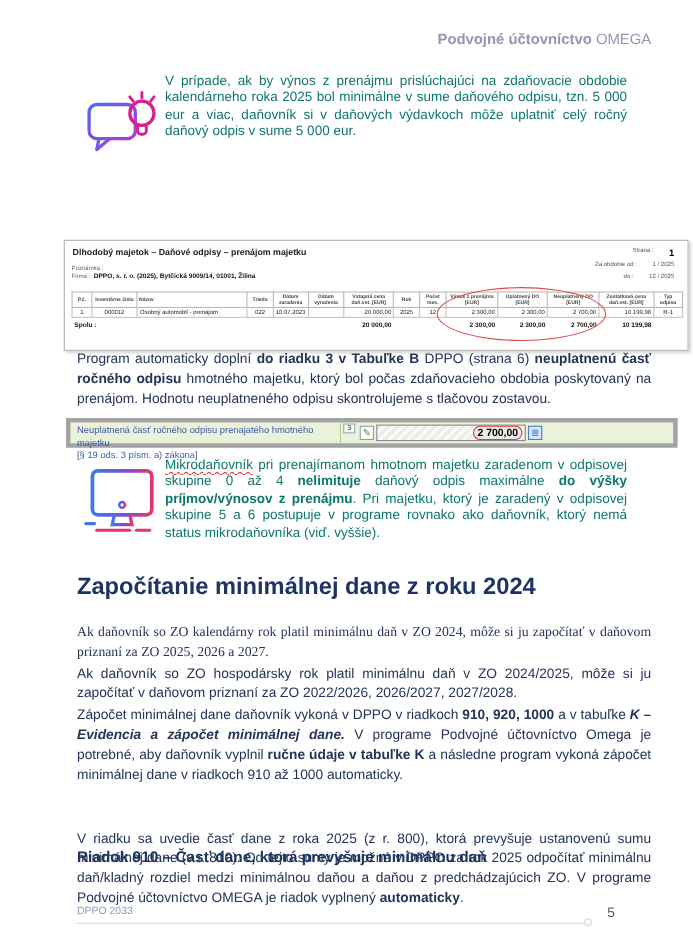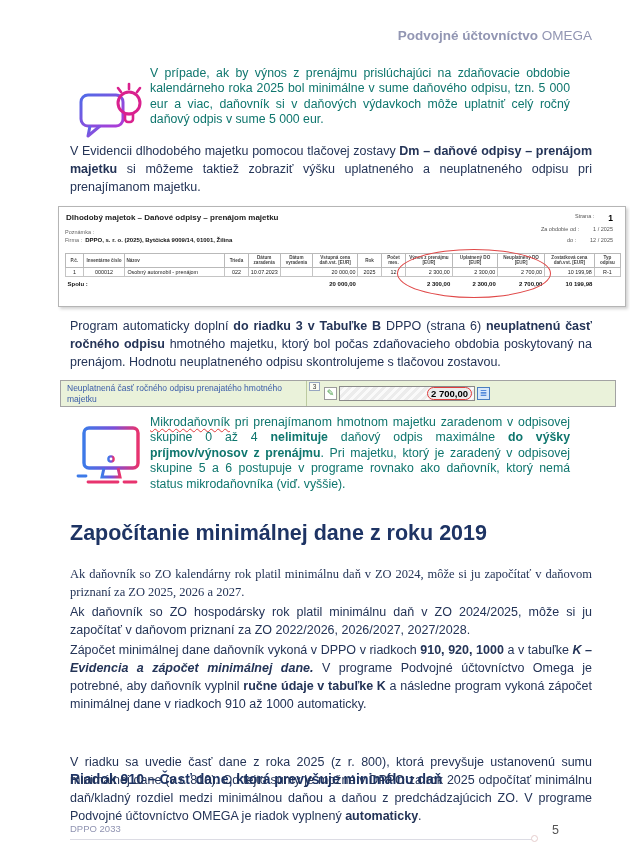--- a/index.html
+++ b/index.html
@@ -17,21 +17,21 @@
   
   .body-text{font-size:12.5px;line-height:1.44;color:#243457;text-align:justify;}
   .note-text{font-size:12.3px;line-height:1.26;color:#0f766e;text-align:justify;}
   .seg-b{font-weight:700;}
   .seg-i{font-style:italic;}
   .seg-wavy{text-decoration:underline wavy #e03c3c;text-decoration-thickness:1px;text-underline-offset:2px;}
   .h1{font-size:21.5px;font-weight:700;color:#1e3464;}
   .h2{font-size:14px;font-weight:700;color:#1e3464;margin-top:42px;}
 
   
-  .report-box{left:58px;top:206px;width:568px;height:101px;background:#fff;
+  .report-box{left:58px;top:218px;width:568px;height:101px;background:#fff;
               border:1px solid #b5b5b5;box-shadow:2px 2px 3px rgba(0,0,0,.18);}
   .rb-title{left:7px;top:6px;font-size:8px;font-weight:700;color:#222;}
   .rb-meta{left:6px;top:21px;font-size:5.5px;color:#444;line-height:1.5;}
   .rb-meta .lbl{color:#666;}
   .rb-meta b{font-weight:700;color:#111;font-size:6px;}
   .rb-right{right:12px;top:6px;font-size:5.5px;color:#555;text-align:right;}
   .rb-right .row{display:flex;justify-content:flex-end;gap:14px;margin-bottom:3px;}
   .rb-right .pg{font-size:8.5px;font-weight:700;color:#000;}
   .mini-table{left:6px;top:46px;width:556px;border-collapse:collapse;table-layout:fixed;}
   .mini-table th{border:1px solid #b9b9b9;font-size:4.6px;font-weight:700;color:#444;
@@ -40,21 +40,21 @@
                    text-align:center;white-space:nowrap;overflow:hidden;height:9px;}
   .mini-table td.t{border:none;font-size:6px;font-weight:700;color:#111;padding:4px 2px 0 2px;
                    text-align:center;white-space:nowrap;overflow:visible;}
   .mini-table .al{text-align:left !important;}
   .mini-table .ar{text-align:right !important;}
   .red-ellipse{left:338px;top:42px;width:154px;height:49px;border:1.6px solid #e04848;
                border-radius:50%;pointer-events:none;}
 
   
   .form-box{left:60px;top:380px;width:556px;height:27px;background:#eaf2da;
-            border:1px solid #a3a3a3;display:flex;align-items:center;}
+            border:4px solid #a3a3a3;display:flex;align-items:center;}
   .form-label{width:246px;padding:2px 4px 2px 6px;font-size:8.5px;color:#3a5ca8;
               line-height:1.3;border-right:1px solid #bccaa0;height:100%;}
   .rownum{align-self:flex-start;margin:1px 0 0 2px;width:11px;height:9px;border:1px solid #97a6c0;
           background:#fbfcf3;font-size:6.5px;line-height:8px;text-align:center;color:#333;}
   .edit-btn{width:13px;height:13px;margin-left:4px;background:#fff;border:1px solid #9a9a9a;
             color:#3f9b3f;font-size:9px;line-height:11px;text-align:center;}
   .striped-field{width:136px;height:15px;margin-left:2px;border:1px solid #8a8a8a;
                  background:repeating-linear-gradient(135deg,#ececec 0 3px,#fafafa 3px 6px);
                  display:flex;align-items:center;justify-content:flex-end;padding-right:2px;}
   .red-oval{border:1.6px solid #e03c3c;border-radius:8px;background:#ebebeb;
@@ -90,21 +90,20 @@
     <line x1="12" y1="39" x2="36" y2="39" stroke="url(#g1)" stroke-width="2.4"></line>
     <line x1="12" y1="45" x2="28" y2="45" stroke="url(#g1)" stroke-width="2.4"></line>
     <circle cx="53" cy="31" r="11" fill="none" stroke="#d9218e" stroke-width="3"></circle>
     <path d="M49 42 h8 v5 a3 3 0 0 1 -3 3 h-2 a3 3 0 0 1 -3 -3 z" fill="none" stroke="#d9218e" stroke-width="2.6"></path>
     <line x1="53" y1="12" x2="53" y2="17" stroke="#d9218e" stroke-width="2.6" stroke-linecap="round"></line>
     <line x1="42" y1="16" x2="45" y2="20" stroke="#d9218e" stroke-width="2.6" stroke-linecap="round"></line>
     <line x1="64" y1="16" x2="61" y2="20" stroke="#d9218e" stroke-width="2.6" stroke-linecap="round"></line>
   </svg>
   <div class="abs note-text" style="left:150px;top:66px;width:420px;"><span>V prípade, ak by výnos z prenájmu prislúchajúci na zdaňovacie obdobie kalendárneho roka 2025 bol minimálne v sume daňového odpisu, tzn. 5 000 eur a viac, daňovník si v daňových výdavkoch môže uplatniť celý ročný daňový odpis v sume 5 000 eur.</span></div>
 
-  <div class="abs body-text" style="left:70px;top:142px;width:522px;"><span>V Evidencii dlhodobého majetku pomocou tlačovej zostavy </span><span class="seg-b">Dm – daňové odpisy – prenájom majetku</span><span> si môžeme taktiež zobraziť výšku uplatneného a neuplatneného odpisu pri prenajímanom majetku.</span></div>
 
   <div class="abs report-box">
     <div class="abs rb-title">Dlhodobý majetok – Daňové odpisy – prenájom majetku</div>
     <div class="abs rb-right">
       <div class="row">
           <span class="lbl">Strana :</span>
           <span class="pg">1</span>
         </div>
       <div class="row">
           <span class="lbl">Za obdobie od :</span>
@@ -191,20 +190,21 @@
       </tbody>
     </table>
     <div class="abs red-ellipse"></div>
   </div>
 
   <div class="abs body-text" style="left:70px;top:317px;width:522px;"><span>Program automaticky doplní </span><span class="seg-b">do riadku 3 v Tabuľke B</span><span> DPPO (strana 6) </span><span class="seg-b">neuplatnenú časť ročného odpisu</span><span> hmotného majetku, ktorý bol počas zdaňovacieho obdobia poskytovaný na prenájom. Hodnotu neuplatneného odpisu skontrolujeme s tlačovou zostavou.</span></div>
 
   <div class="abs form-box">
     <div class="form-label">
       <div>Neuplatnená časť ročného odpisu prenajatého hmotného majetku</div>
+      <div>[§ 19 ods. 3 písm. a) zákona]</div>
     </div>
     <span class="rownum">3</span>
     <span class="edit-btn">✎</span>
     <span class="striped-field">
       <span class="red-oval">2 700,00</span>
     </span>
     <span class="detail-btn">≣</span>
   </div>
 
   <svg class="abs" style="left:72px;top:424px;" width="80" height="70" viewBox="0 0 80 70">
@@ -218,21 +218,21 @@
     <rect x="12" y="4" width="54" height="40" rx="5" fill="none" stroke="url(#g2)" stroke-width="3.4"></rect>
     <line x1="39" y1="13" x2="39" y2="28" stroke="url(#g2)" stroke-width="3.4" stroke-linecap="round"></line>
     <circle cx="39" cy="35" r="2.6" fill="none" stroke="url(#g2)" stroke-width="2.4"></circle>
     <path d="M32 44 L30 53 H48 L46 44" fill="none" stroke="url(#g2)" stroke-width="3"></path>
     <line x1="16" y1="58" x2="46" y2="58" stroke="#e8336e" stroke-width="2.8" stroke-linecap="round"></line>
     <line x1="52" y1="58" x2="64" y2="58" stroke="#e8336e" stroke-width="2.8" stroke-linecap="round"></line>
     <line x1="6" y1="52" x2="14" y2="52" stroke="#3d7ae8" stroke-width="2.8" stroke-linecap="round"></line>
   </svg>
   <div class="abs note-text" style="left:150px;top:415px;width:420px;"><span class="seg-wavy">Mikrodaňovník</span><span> pri prenajímanom hmotnom majetku zaradenom v odpisovej skupine 0 až 4 </span><span class="seg-b">nelimituje</span><span> daňový odpis maximálne </span><span class="seg-b">do výšky príjmov/výnosov z prenájmu</span><span>. Pri majetku, ktorý je zaradený v odpisovej skupine 5 a 6 postupuje v programe rovnako ako daňovník, ktorý nemá status mikrodaňovníka (viď. vyššie).</span></div>
 
-  <div class="abs h1" style="left:70px;top:521px;">Započítanie minimálnej dane z roku 2019</div>
+  <div class="abs h1" style="left:70px;top:521px;">Započítanie minimálnej dane z roku 2024</div>
 
   <div class="abs body-text" style="left:70px;top:565px;width:522px;font-family:Liberation Serif, serif;"><span>Ak daňovník so ZO kalendárny rok platil minimálnu daň v ZO 2024, môže si ju započítať v daňovom priznaní za ZO 2025, 2026 a 2027.</span></div>
   <div class="abs body-text" style="left:70px;top:603px;width:522px;"><span>Ak daňovník so ZO hospodársky rok platil minimálnu daň v ZO 2024/2025, môže si ju započítať v daňovom priznaní za ZO 2022/2026, 2026/2027, 2027/2028.</span></div>
   <div class="abs body-text" style="left:70px;top:641px;width:522px;"><span>Zápočet minimálnej dane daňovník vykoná v DPPO v riadkoch </span><span class="seg-b">910, 920, 1000</span><span> a v tabuľke </span><span class="seg-b seg-i">K – Evidencia a zápočet minimálnej dane.</span><span> V programe Podvojné účtovníctvo Omega je potrebné, aby daňovník vyplnil </span><span class="seg-b">ručne údaje v tabuľke K</span><span> a následne program vykoná zápočet minimálnej dane v riadkoch 910 až 1000 automaticky.</span></div>
 
   <div class="abs h2" style="left:70px;top:729px;">Riadok 910 – Časť dane, ktorá prevyšuje minimálnu daň</div>
   <div class="abs body-text" style="left:70px;top:753px;width:522px;"><span>V riadku sa uvedie časť dane z roka 2025 (z r. 800), ktorá prevyšuje ustanovenú sumu minimálnej dane (v r. 810). Od tejto sumy je možné v DPPO za rok 2025 odpočítať minimálnu daň/kladný rozdiel medzi minimálnou daňou a daňou z predchádzajúcich ZO. V programe Podvojné účtovníctvo OMEGA je riadok vyplnený </span><span class="seg-b">automaticky</span><span>.</span></div>
 
   <div class="abs foot-label">DPPO 2033</div>
   <div class="abs foot-line"></div>

